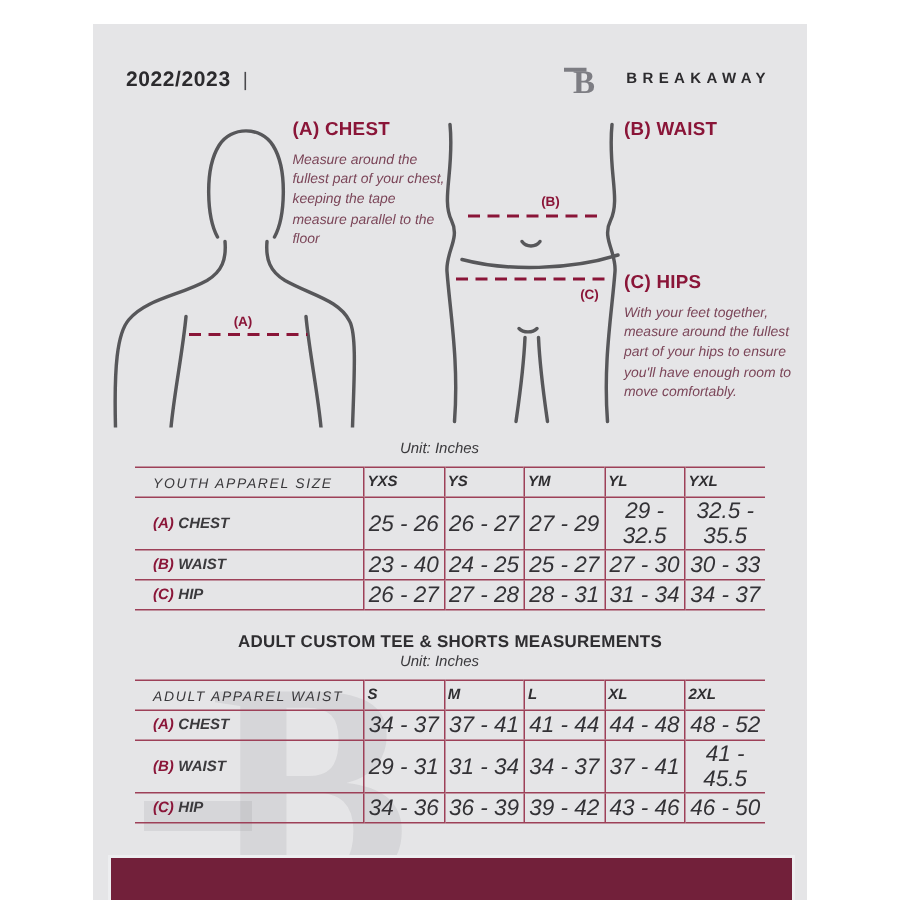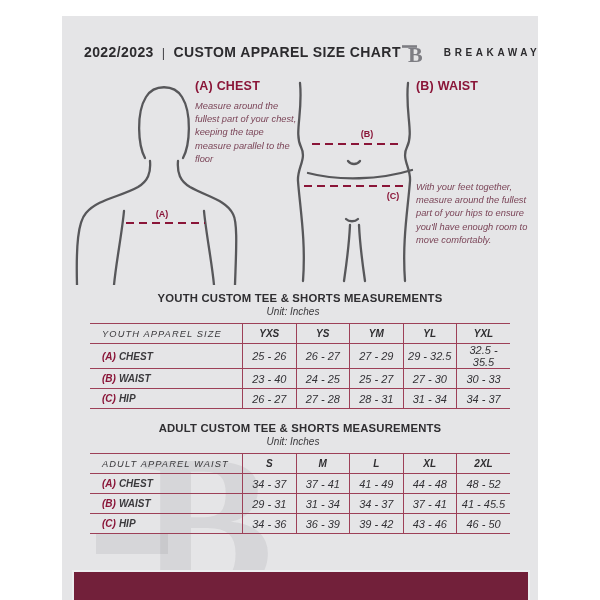--- a/index.html
+++ b/index.html
@@ -43,44 +43,43 @@
   .block-title{text-align:center;font-size:11.3px;font-weight:bold;
                color:#2f2e31;letter-spacing:.2px;margin:0;}
   .block-unit{text-align:center;font-size:10px;font-style:italic;color:#3a393c;margin:2px 14px 0 0;}
   table.size-table{width:420px;margin:6px auto 0;border-collapse:collapse;table-layout:fixed;
                    border-top:1.5px solid var(--table_border,#9d4058);position:relative;z-index:2;}
   table.size-table td{height:19px;border-bottom:1.4px solid var(--table_border,#9d4058);
                       padding:0 2px;vertical-align:middle;font-style:italic;}
   table.size-table td + td{border-left:1px solid var(--table_border,#9d4058);}
   td.label-col{width:138px;}
   .rowhead{font-size:9.3px;letter-spacing:1.1px;color:#3a393c;padding-left:12px !important;}
-  .colhead{font-size:10px;font-weight:bold;text-align:center;color:#2f2e31;}
+  .colhead{font-size:10px;font-weight:bold;color:#2f2e31;}
   .label-cell{padding-left:12px !important;font-size:10px;font-weight:bold;color:#3b3a3d;}
   .marker{color:var(--accent,#8a1538);font-weight:bold;margin-right:3px;}
-  .val{font-size:11px;text-align:center;color:#333236;}
+  .val{font-size:15px;text-align:center;color:#333236;}
 
   
   .watermark{position:absolute;left:28px;top:400px;z-index:1;pointer-events:none;}
   .watermark text{font-family:"Liberation Serif",serif;font-weight:bold;
                   fill:rgba(105,105,118,.12);}
   .watermark line{stroke:rgba(105,105,118,.12);}
   .footer-bar{position:absolute;left:10px;right:8px;top:554px;height:40px;
               box-sizing:border-box;background:var(--maroon,#72203a);
               border:2px solid #edeef0;z-index:3;}
 </style>
 </head>
 <body>
 
 <div class="doc">
 
   <div class="doc-header">
     <div class="header-title">
       <span>2022/2023</span>
       <span class="header-divider">|</span>
-      <span>CUSTOM APPAREL SIZE CHART</span>
     </div>
     <div class="brand">
       <svg class="logo-svg" width="26" height="28" viewBox="0 0 26 28">
         <line x1="1" y1="8.5" x2="16" y2="8.5" stroke-width="2.6"></line>
         <text x="7" y="24" font-size="22">B</text>
       </svg>
       <span class="brand-name">BREAKAWAY</span>
     </div>
   </div>
 
@@ -111,31 +110,31 @@
     </svg>
 
     <div class="inst inst-chest">
       <p class="inst-heading">(A) CHEST</p>
       <p class="inst-body">Measure around the fullest part of your chest, keeping the tape measure parallel to the floor</p>
     </div>
     <div class="inst inst-waist">
       <p class="inst-heading">(B) WAIST</p>
     </div>
     <div class="inst inst-hips">
+      <p class="inst-heading">(C) HIPS</p>
       <p class="inst-body">With your feet together, measure around the fullest part of your hips to ensure you'll have enough room to move comfortably.</p>
     </div>
   </div>
 
   <svg class="watermark" width="300" height="195" viewBox="0 0 300 195">
     <line x1="6" y1="128" x2="78" y2="128" stroke-width="20"></line>
     <text x="50" y="176" font-size="200">B</text>
   </svg>
 
   <div class="size-block" id="youth-block">
-    <p class="block-title">YOUTH CUSTOM TEE &amp; SHORTS MEASUREMENTS</p>
     <p class="block-unit">Unit: Inches</p>
     <table class="size-table">
       <tbody>
           <tr>
         <td class="label-col rowhead">YOUTH APPAREL SIZE</td>
         <td class="colhead">YXS</td>
         <td class="colhead">YS</td>
         <td class="colhead">YM</td>
         <td class="colhead">YL</td>
         <td class="colhead">YXL</td>
@@ -178,21 +177,21 @@
         <td class="colhead">S</td>
         <td class="colhead">M</td>
         <td class="colhead">L</td>
         <td class="colhead">XL</td>
         <td class="colhead">2XL</td>
       </tr>
       <tr>
         <td class="label-col label-cell"><span class="marker">(A)</span><span>CHEST</span></td>
         <td class="val">34 - 37</td>
         <td class="val">37 - 41</td>
-        <td class="val">41 - 49</td>
+        <td class="val">41 - 44</td>
         <td class="val">44 - 48</td>
         <td class="val">48 - 52</td>
       </tr>
       <tr>
         <td class="label-col label-cell"><span class="marker">(B)</span><span>WAIST</span></td>
         <td class="val">29 - 31</td>
         <td class="val">31 - 34</td>
         <td class="val">34 - 37</td>
         <td class="val">37 - 41</td>
         <td class="val">41 - 45.5</td>

